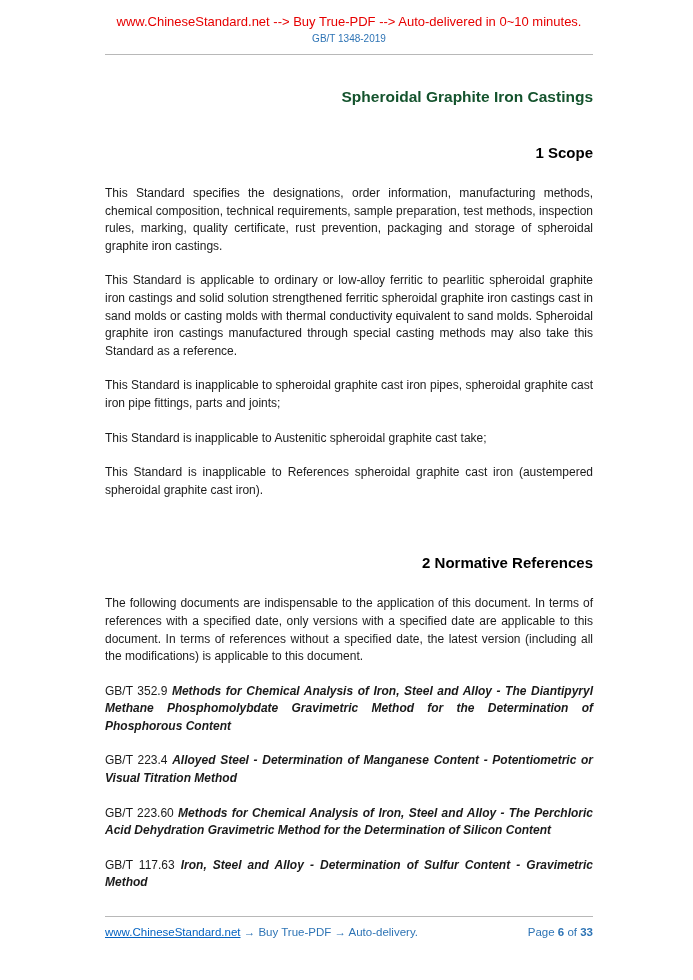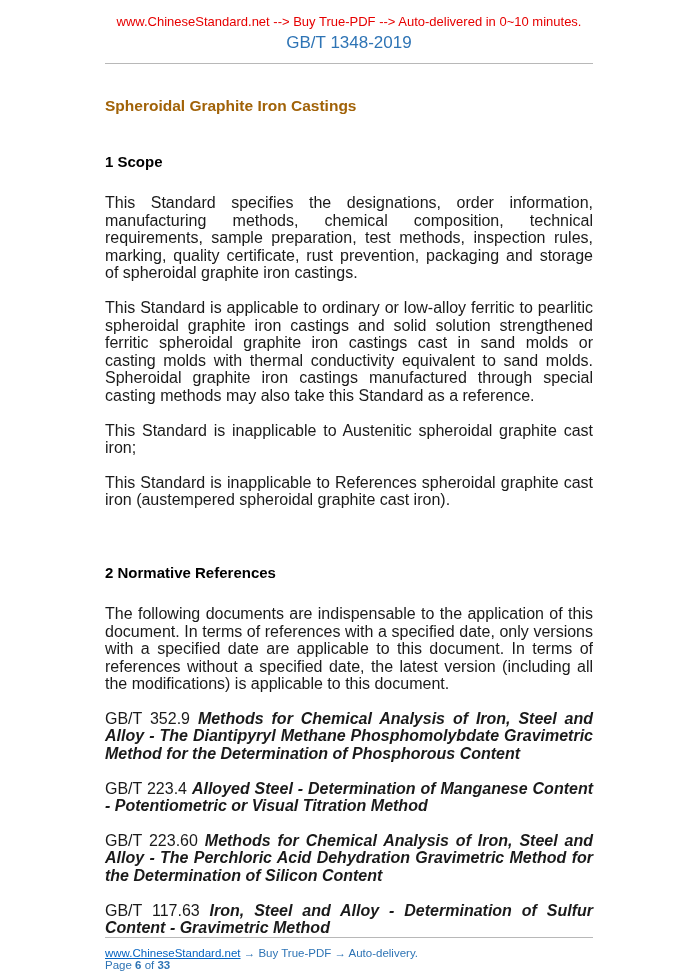--- a/index.html
+++ b/index.html
@@ -18,60 +18,60 @@
   .top-banner {
     text-align: center;
     color: #e60000;
     font-size: 13px;
     margin: 2px 0 4px 0;
     white-space: nowrap;
   }
   .std-code {
     text-align: center;
     color: #2e74b5;
-    font-size: 17px;
+    font-size: 10px;
     margin-bottom: 10px;
   }
   hr.rule {
     border: none;
     border-top: 1px solid #b8b8b8;
     height: 0;
     width: 100%;
   }
   .doc-title {
-    text-align: left;
+    text-align: right;
     font-size: 15.5px;
     font-weight: bold;
-    color: #a16207;
+    color: #14532d;
     margin: 33px 0 0 0;
   }
   h2.section-heading {
     font-size: 15px;
     font-weight: bold;
     color: #000;
     margin: 38px 0 24px 0;
+    text-align: right;
   }
   p.body {
-    font-size: 16px;
+    font-size: 12px;
     line-height: 17.6px;
     text-align: justify;
     color: #1a1a1a;
     margin: 0 0 17px 0;
   }
   p.body:last-of-type { margin-bottom: 0; }
   p.ref em { font-style: italic; font-weight: bold; }
   .footer-area { margin-top: auto; padding-bottom: 42px; }
   .footer-line {
     display: flex;
     justify-content: space-between;
     align-items: baseline;
     margin-top: 9px;
     font-size: 11.5px;
     color: #2e74b5;
-    flex-direction: column;
   }
   .footer-link {
     color: #0563c1;
     text-decoration: underline;
   }
   .footer-promo { color: #2e74b5; }
   .footer-right b { font-weight: bold; }
 </style>
 </head>
 <body>
@@ -81,21 +81,22 @@
   <div class="top-banner">www.ChineseStandard.net --&gt; Buy True-PDF --&gt; Auto-delivered in 0~10 minutes.</div>
   <div class="std-code">GB/T 1348-2019</div>
   <hr class="rule">
 
   <h1 class="doc-title">Spheroidal Graphite Iron Castings</h1>
 
   <h2 class="section-heading">1 Scope</h2>
 
   <p class="body">This Standard specifies the designations, order information, manufacturing methods, chemical composition, technical requirements, sample preparation, test methods, inspection rules, marking, quality certificate, rust prevention, packaging and storage of spheroidal graphite iron castings.</p>
   <p class="body">This Standard is applicable to ordinary or low-alloy ferritic to pearlitic spheroidal graphite iron castings and solid solution strengthened ferritic spheroidal graphite iron castings cast in sand molds or casting molds with thermal conductivity equivalent to sand molds. Spheroidal graphite iron castings manufactured through special casting methods may also take this Standard as a reference.</p>
-  <p class="body">This Standard is inapplicable to Austenitic spheroidal graphite cast iron;</p>
+  <p class="body">This Standard is inapplicable to spheroidal graphite cast iron pipes, spheroidal graphite cast iron pipe fittings, parts and joints;</p>
+  <p class="body">This Standard is inapplicable to Austenitic spheroidal graphite cast take;</p>
   <p class="body">This Standard is inapplicable to References spheroidal graphite cast iron (austempered spheroidal graphite cast iron).</p>
 
   <h2 class="section-heading">2 Normative References</h2>
 
   <p class="body">The following documents are indispensable to the application of this document. In terms of references with a specified date, only versions with a specified date are applicable to this document. In terms of references without a specified date, the latest version (including all the modifications) is applicable to this document.</p>
 
   <p class="body ref"><span>GB/T 352.9</span> <em>Methods for Chemical Analysis of Iron, Steel and Alloy - The Diantipyryl Methane Phosphomolybdate Gravimetric Method for the Determination of Phosphorous Content</em></p>
 
   <p class="body ref"><span>GB/T 223.4</span> <em>Alloyed Steel - Determination of Manganese Content - Potentiometric or Visual Titration Method</em></p>
 

